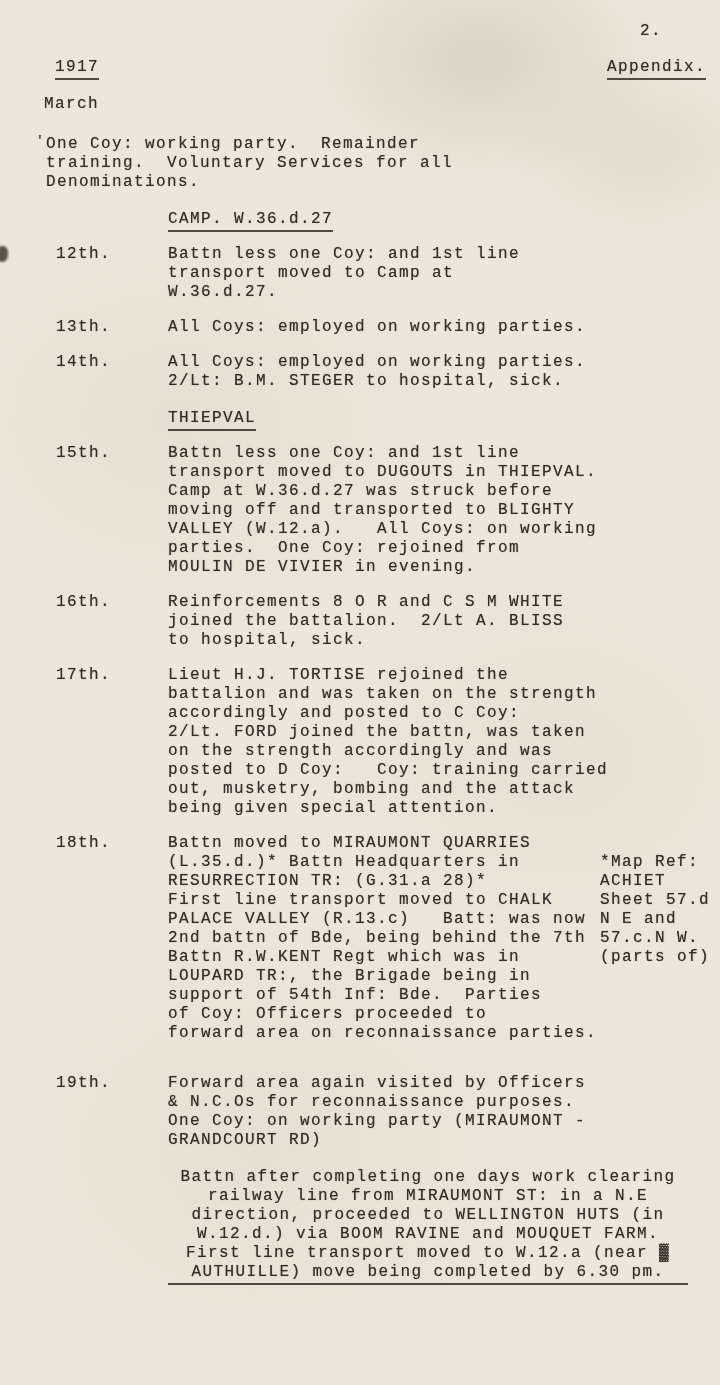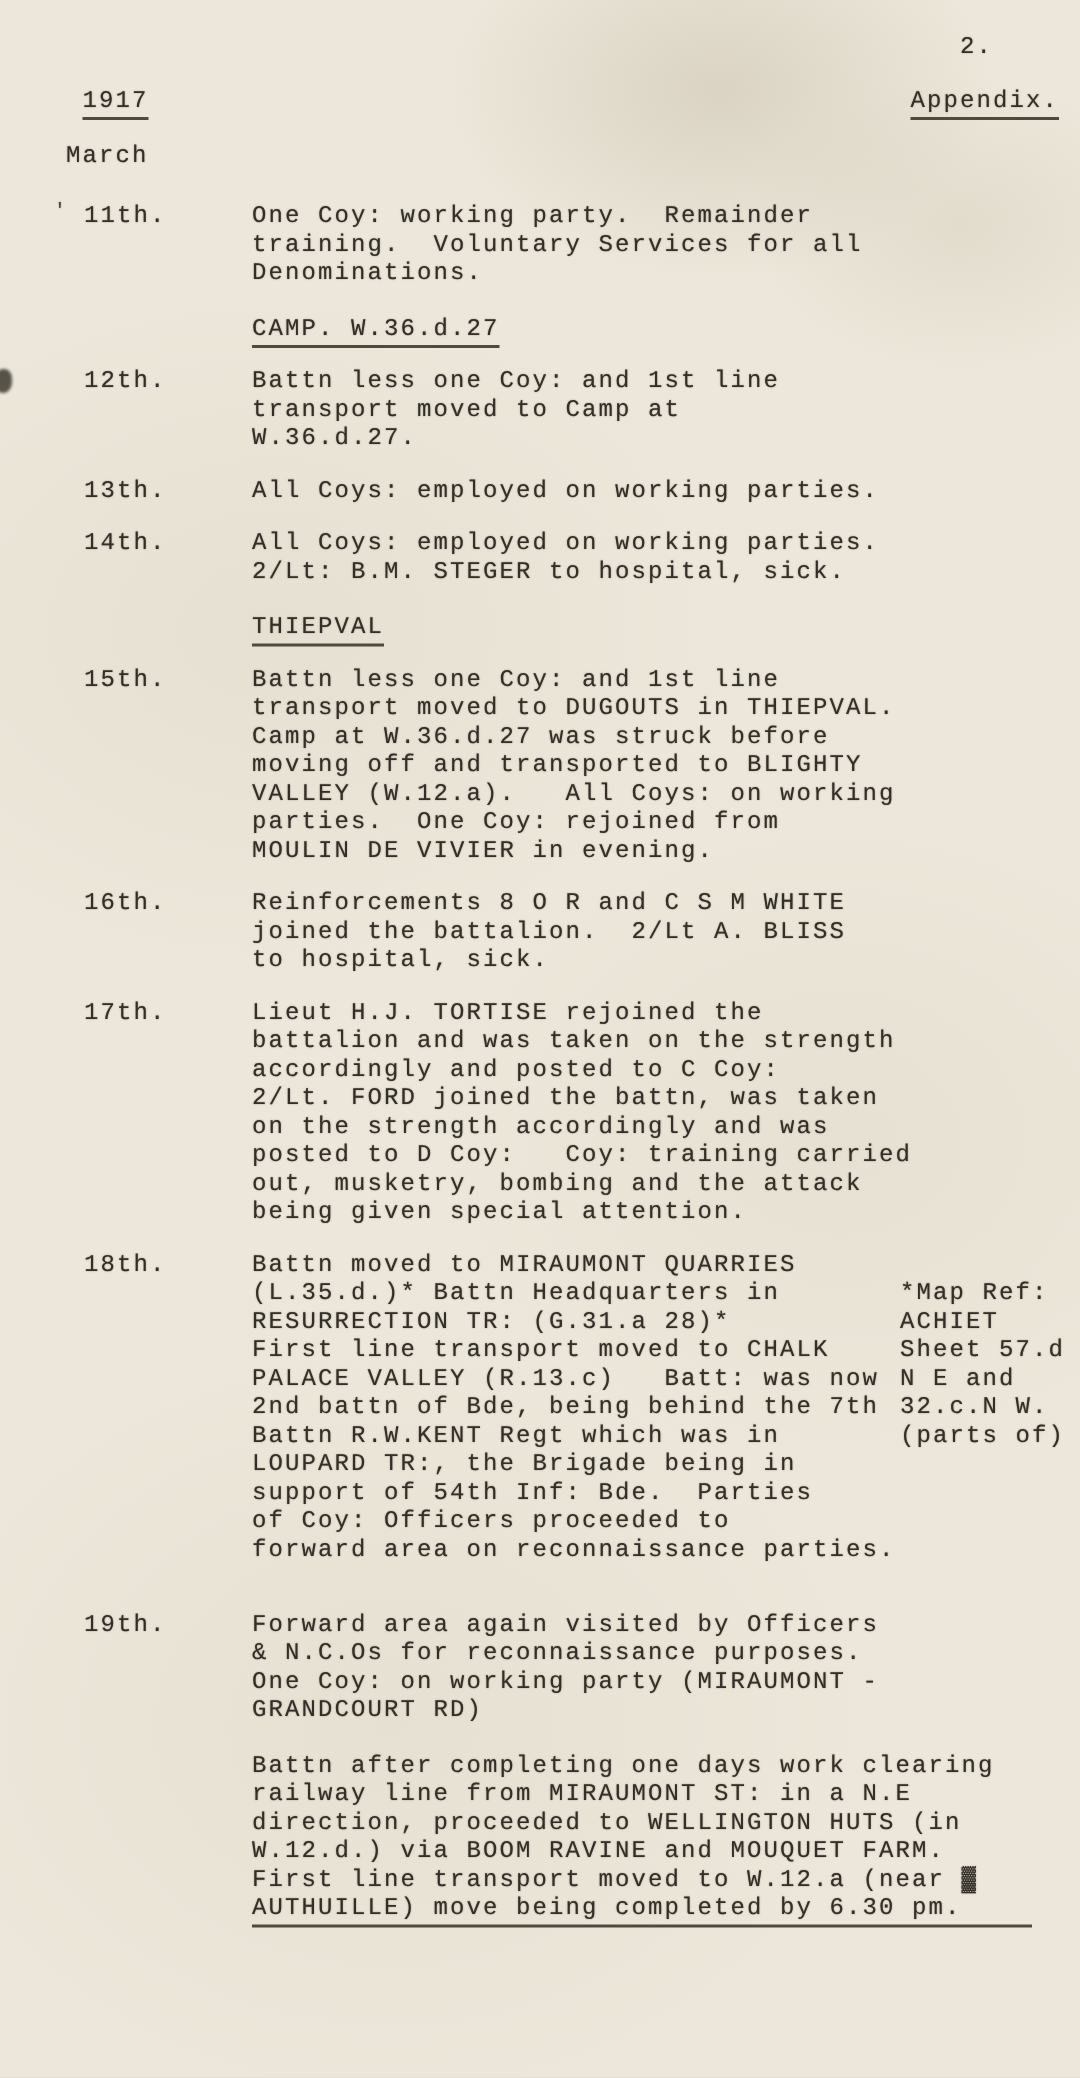--- a/index.html
+++ b/index.html
@@ -22,21 +22,21 @@
       radial-gradient(ellipse 380px 300px at 560px 760px, rgba(198,188,166,0.15), transparent 72%),
       radial-gradient(ellipse 460px 360px at 260px 1150px, rgba(196,186,164,0.15), transparent 72%),
       radial-gradient(ellipse 900px 1500px at 360px 690px, #ece7da 60%, #e2dccc 100%),
       #e9e4d6;
     font-size: 16px;
     line-height: 19px;
     letter-spacing: 1.4px;
     text-shadow: 0 0 1px rgba(53,47,38,0.55);
   }
   .abs { position: absolute; }
-  .u { display: inline-block; border-bottom: 2px solid rgba(52,46,38,0.85); padding-bottom: 1px; }
+  .u { display: inline-block; border-bottom: 2px solid rgba(52,46,38,0.85); padding-bottom: 1px; text-align: center; }
   .page-number { top: 22px; right: 58px; }
   .year { top: 58px; left: 55px; }
   .appendix { top: 58px; right: 14px; text-decoration: underline; }
   .month { top: 95px; left: 44px; }
   .stray-mark { top: 131px; left: 36px; font-size: 13px; color: #4a443a; }
   .row { display: flex; margin-bottom: 16px; position: relative; }
   .row.heading-row { margin-bottom: 13px; margin-top: 18px; }
   .date { width: 122px; flex: 0 0 122px; padding-left: 10px; box-sizing: border-box; }
   .text { white-space: pre-wrap; max-width: 470px; font-family: Liberation Mono, monospace; }
   .heading-cell { max-width: 520px; }
@@ -62,21 +62,20 @@
 <div class="page">
 
   <div class="abs page-number">2.</div>
   <div class="abs year"><span class="u">1917</span></div>
   <div class="abs appendix"><span class="u">Appendix.</span></div>
   <div class="abs month">March</div>
   <div class="abs stray-mark">'</div>
   <div class="scan-artifact"></div>
 
   <div class="row">
-    <div class="date">11th.</div>
     <div class="text">One Coy: working party.  Remainder
 training.  Voluntary Services for all
 Denominations.</div>
   </div>
 
   <div class="row heading-row">
     <div class="date"></div>
     <div class="heading-cell"><span class="u">CAMP.  W.36.d.27</span></div>
   </div>
 
@@ -143,21 +142,21 @@
 2nd battn of Bde, being behind the 7th
 Battn R.W.KENT Regt which was in
 LOUPARD TR:, the Brigade being in
 support of 54th Inf: Bde.  Parties
 of Coy: Officers proceeded to
 forward area on reconnaissance parties.</div>
     <div class="side-note">*Map Ref:
 ACHIET
 Sheet 57.d
 N E and
-32.c.N W.
+57.c.N W.
 (parts of)</div>
   </div>
 
   <div class="row heading-row">
     <div class="date"></div>
   </div>
 
   <div class="row">
     <div class="date">19th.</div>
     <div class="text">Forward area again visited by Officers

